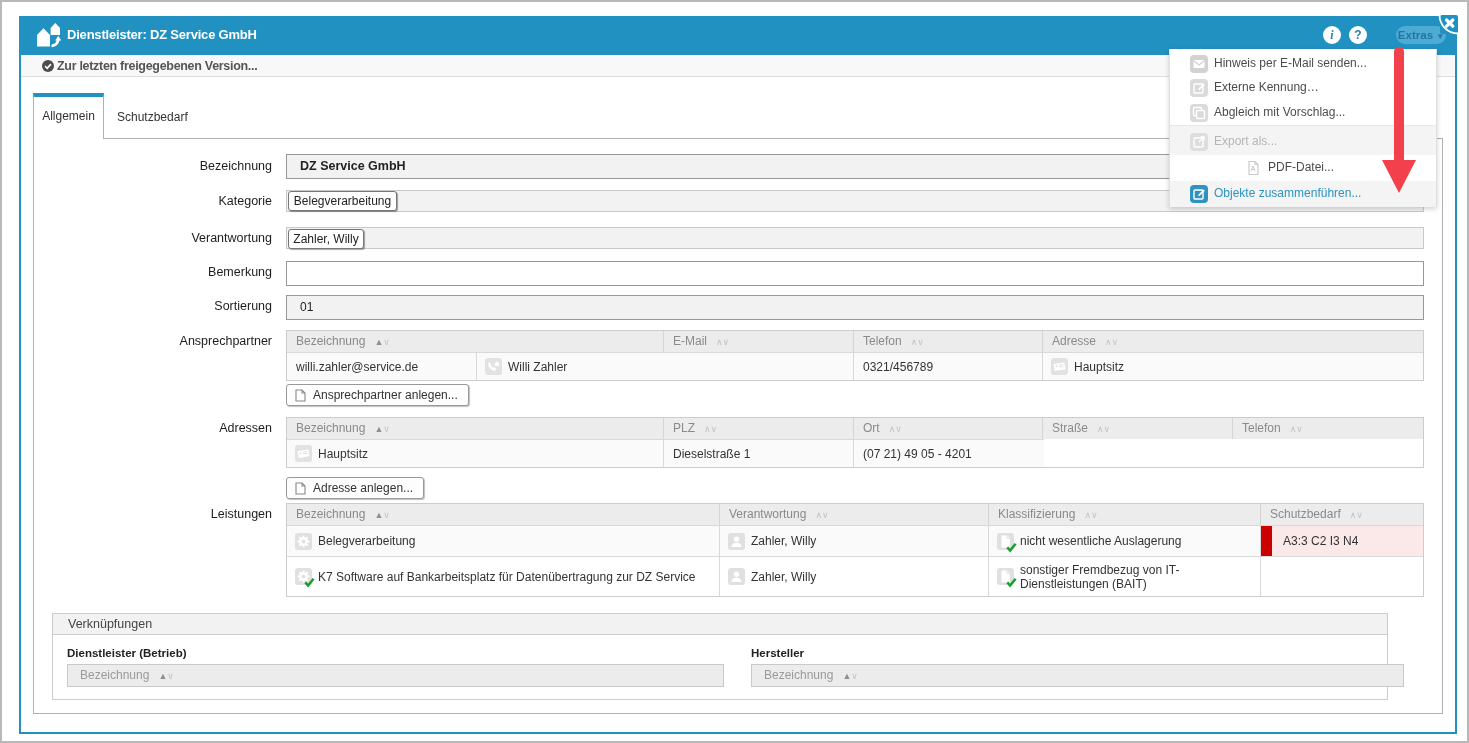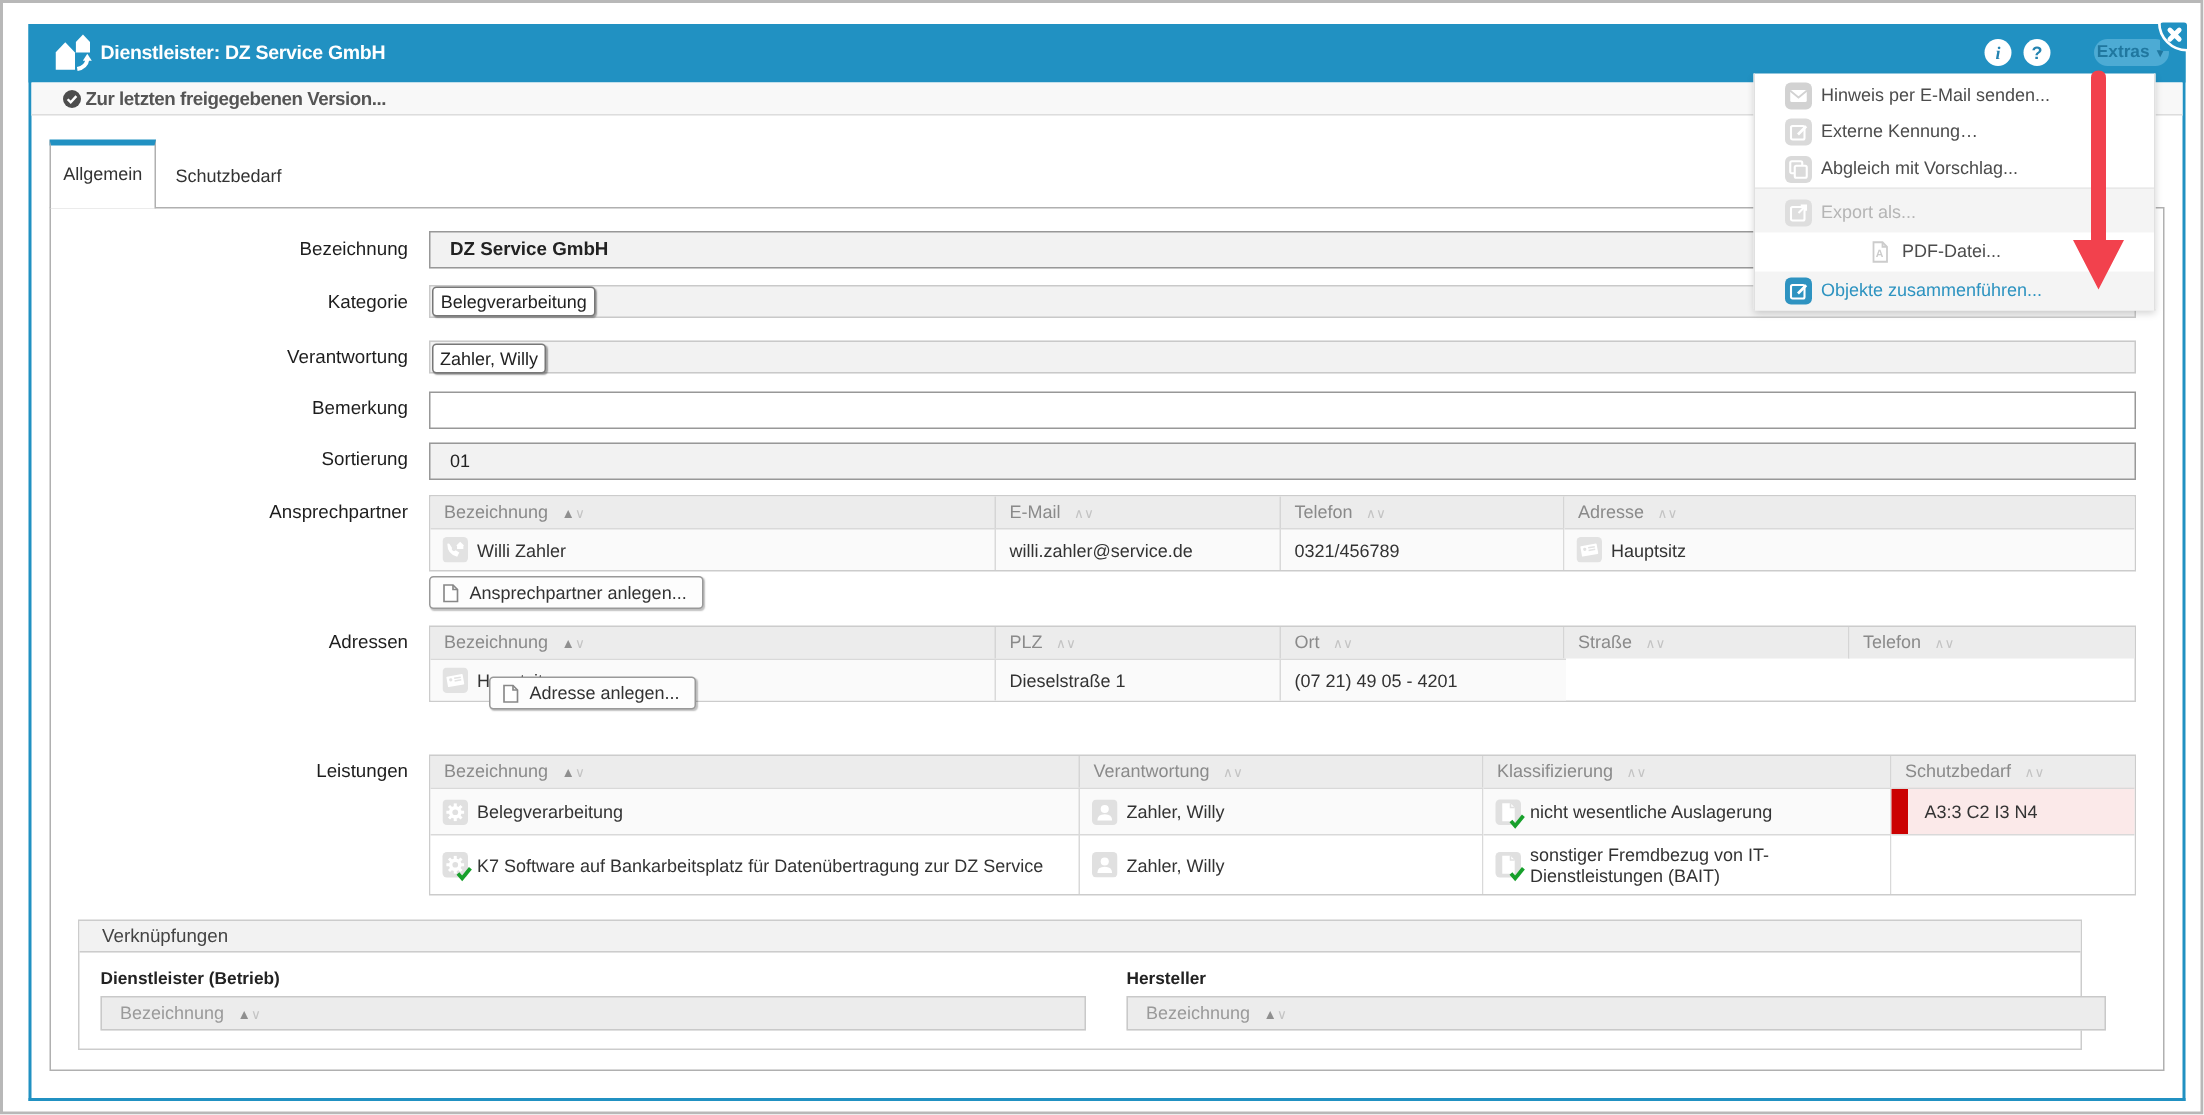--- a/index.html
+++ b/index.html
@@ -103,26 +103,26 @@
   <div class="input" style="top:295px;">01</div>
 
   <div class="tbl" style="top:330px;">
     <div class="trow">
       <div class="th" style="width:377px;">Bezeichnung<span class="sort"><b>▲</b>∨</span></div>
       <div class="th" style="width:190px;">E-Mail<span class="sort">∧∨</span></div>
       <div class="th" style="width:189px;">Telefon<span class="sort">∧∨</span></div>
       <div class="th" style="width:380px;">Adresse<span class="sort">∧∨</span></div>
     </div>
     <div class="trow">
+      <div class="td" style="width:190px;height:28px;padding-left:9px;">willi.zahler@service.de</div>
       <div class="td" style="width:377px;height:28px;"><svg class="icn" width="17" height="17" viewBox="0 0 17 17">
             <rect width="17" height="17" rx="3" fill="#e2e2e2"></rect>
             <path d="M3.2 4.5 Q3.2 11.5 9.8 13.2 L11.2 10.4 L8.8 8.9 Q7.9 9.8 6.9 9.2 Q5.8 8.4 6.3 7.2 L4.8 4.8 Q4.4 4 3.2 4.5 Z" fill="#fff"></path>
             <path d="M11.8 3.2 L14.5 5.9 H13.9 V8 H9.7 V5.9 H9.1 Z" fill="#fff"></path>
           </svg>Willi Zahler</div>
-      <div class="td" style="width:190px;height:28px;padding-left:9px;">willi.zahler@service.de</div>
       <div class="td" style="width:189px;height:28px;padding-left:9px;">0321/456789</div>
       <div class="td" style="width:380px;height:28px;"><svg class="icn" width="17" height="17" viewBox="0 0 17 17">
             <rect width="17" height="17" rx="3" fill="#e2e2e2"></rect>
             <g transform="rotate(-10 8.5 8.5)">
               <rect x="3" y="5.2" width="11" height="7" rx="0.5" fill="#fff"></rect>
               <circle cx="5.6" cy="7.7" r="1.1" fill="#e2e2e2"></circle>
               <rect x="8" y="6.6" width="4.5" height="1" fill="#e2e2e2"></rect>
               <rect x="8" y="8.4" width="4.5" height="1" fill="#e2e2e2"></rect>
             </g>
           </svg>Hauptsitz</div>
@@ -148,21 +148,21 @@
               <rect x="3" y="5.2" width="11" height="7" rx="0.5" fill="#fff"></rect>
               <circle cx="5.6" cy="7.7" r="1.1" fill="#e2e2e2"></circle>
               <rect x="8" y="6.6" width="4.5" height="1" fill="#e2e2e2"></rect>
               <rect x="8" y="8.4" width="4.5" height="1" fill="#e2e2e2"></rect>
             </g>
           </svg>Hauptsitz</div>
       <div class="td" style="width:190px;height:28px;padding-left:9px;">Dieselstraße 1</div>
       <div class="td" style="width:190px;height:28px;padding-left:9px;">(07 21) 49 05 - 4201</div>
     </div>
   </div>
-  <div class="btn" style="top:451px;margin-left:40px;"><svg style="position:absolute;left:8px;top:4px" width="11" height="13" viewBox="0 0 11 13">
+  <div class="btn" style="top:477px;"><svg style="position:absolute;left:8px;top:4px" width="11" height="13" viewBox="0 0 11 13">
         <path d="M1 1 H7 L10 4 V12 H1 Z" fill="#fff" stroke="#888" stroke-width="1.1"></path>
         <path d="M7 1 V4 H10" fill="none" stroke="#888" stroke-width="1.1"></path>
       </svg>Adresse anlegen...</div>
 
   <div class="tbl" style="top:503px;">
     <div class="trow">
       <div class="th" style="width:433px;">Bezeichnung<span class="sort"><b>▲</b>∨</span></div>
       <div class="th" style="width:269px;">Verantwortung<span class="sort">∧∨</span></div>
       <div class="th" style="width:272px;">Klassifizierung<span class="sort">∧∨</span></div>
       <div class="th" style="width:162px;">Schutzbedarf<span class="sort">∧∨</span></div>

